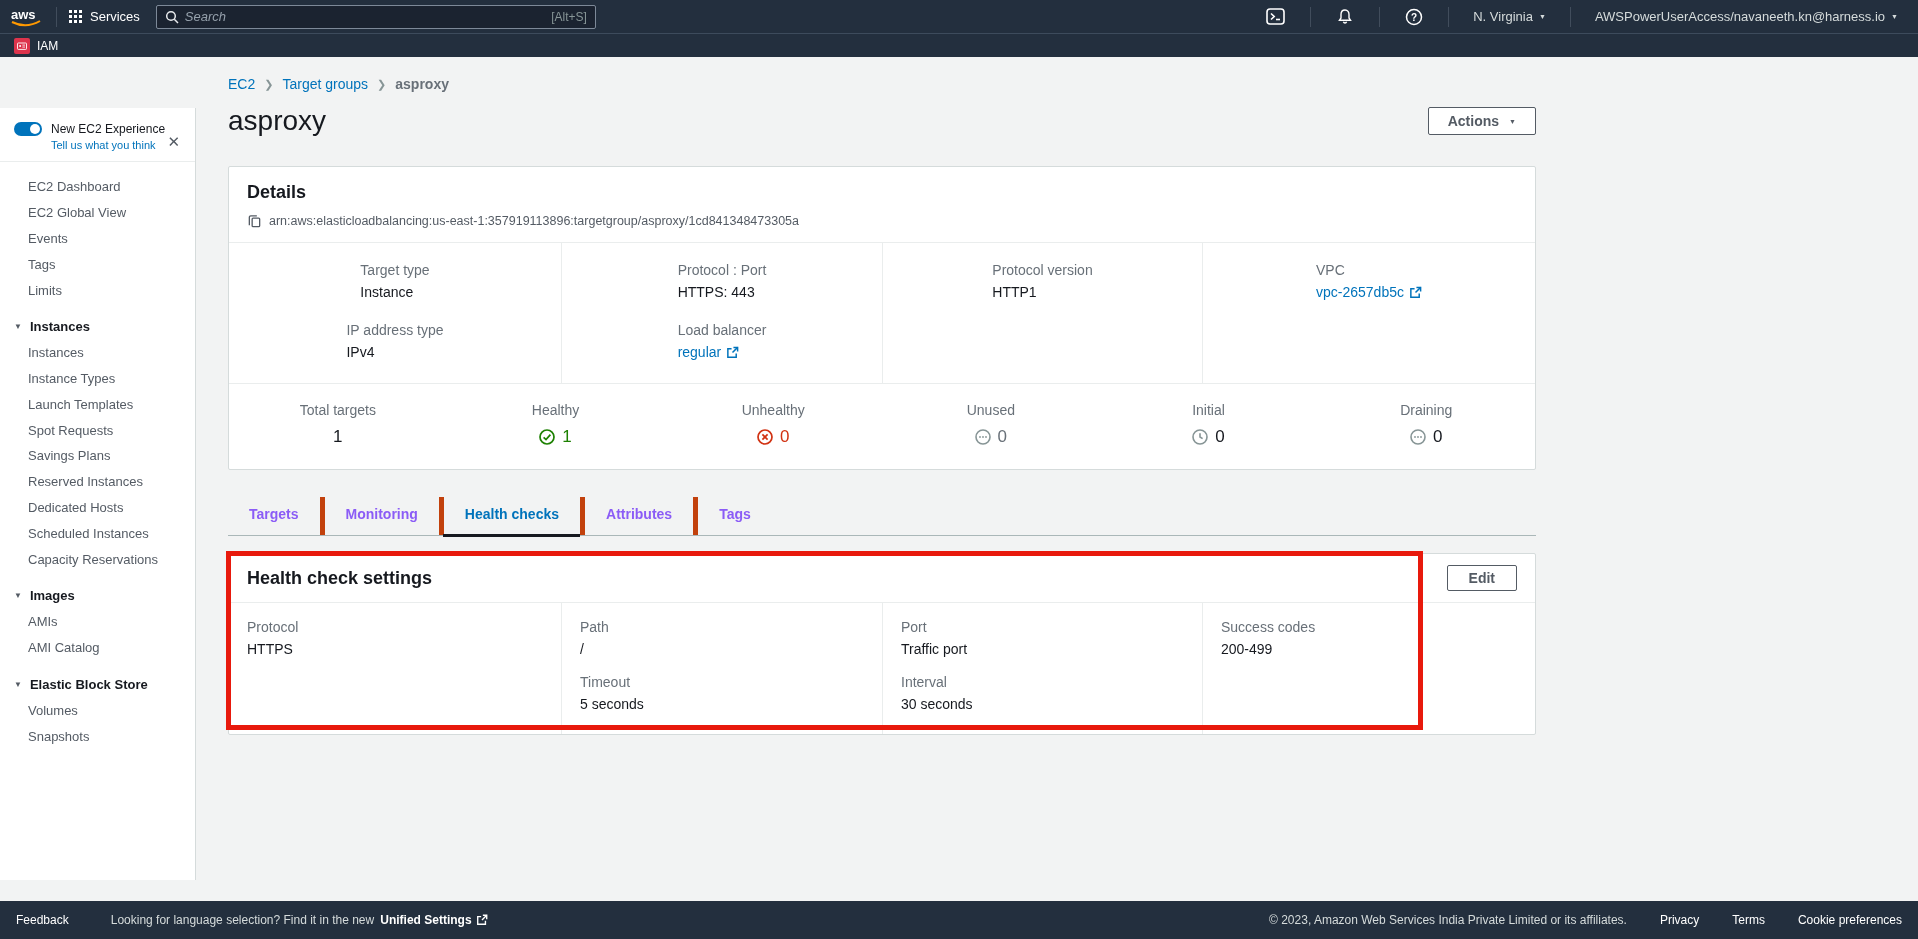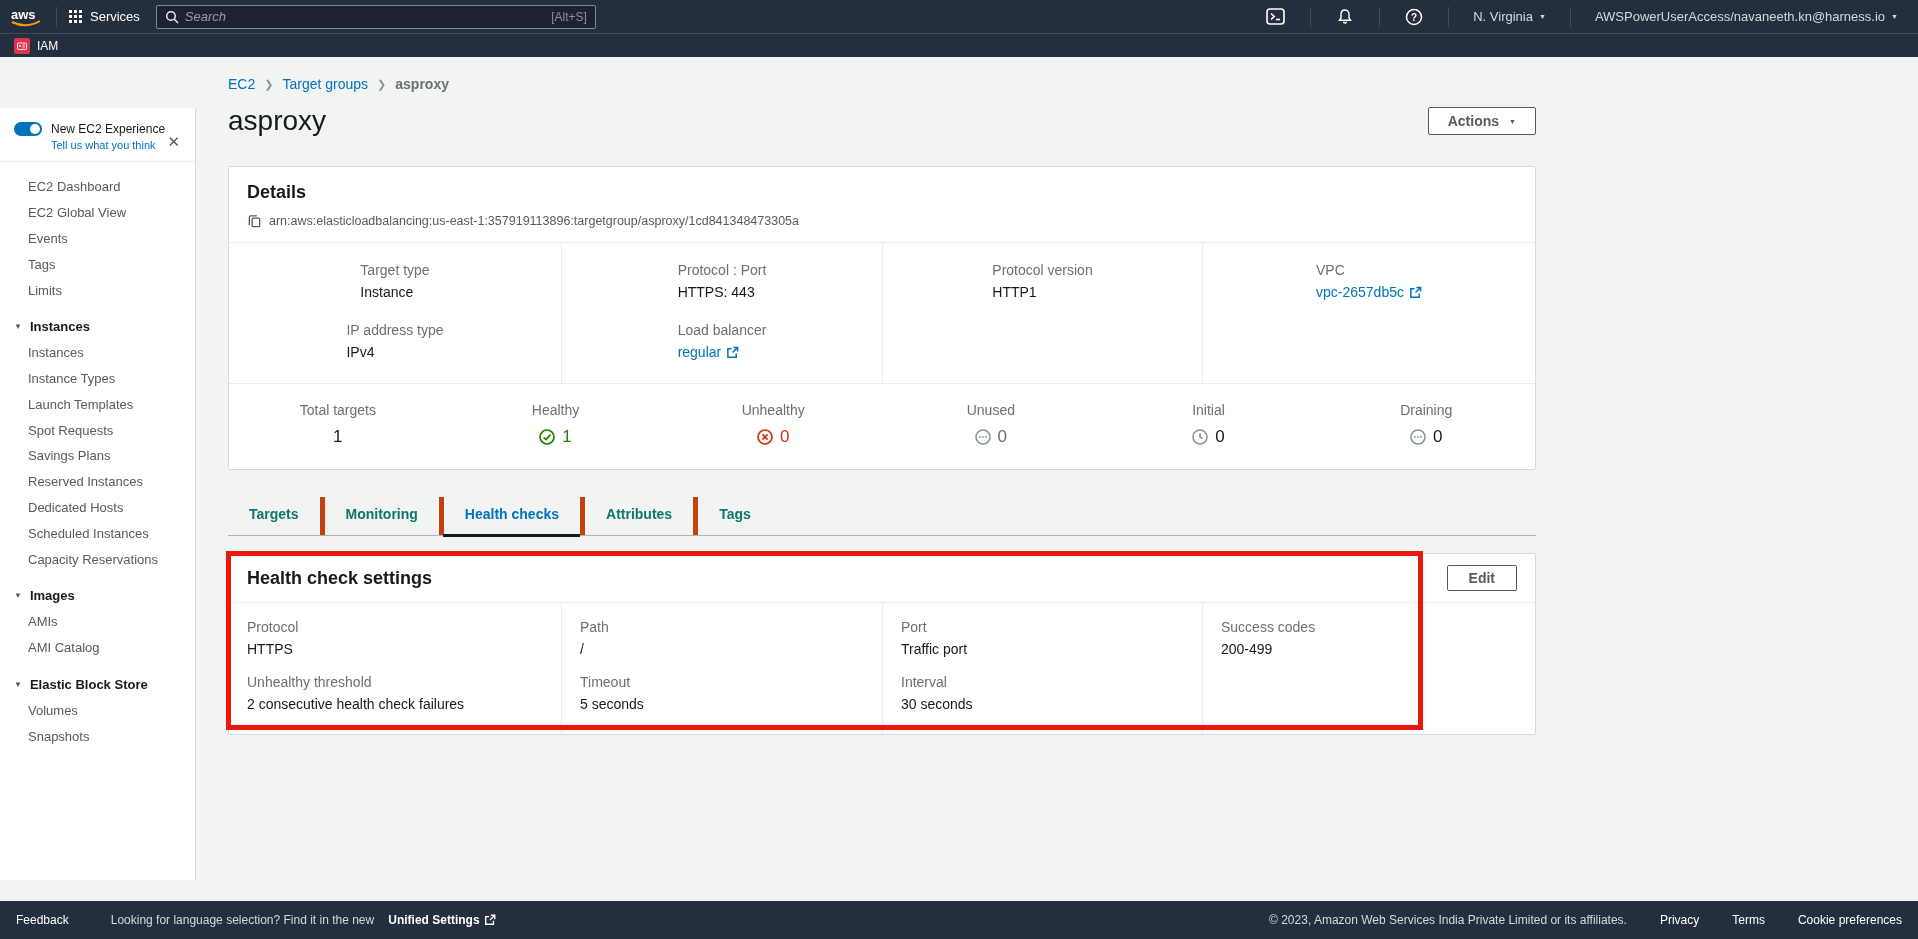--- a/index.html
+++ b/index.html
@@ -69,37 +69,37 @@
 
   .stats-row { border-top:1px solid #eaeded; display:flex; padding:13px 0 22px; }
   .stat { flex:1; text-align:center; }
   .stat-label { color:#687078; margin-bottom:9px; margin-top:5px; }
   .stat-value { font-size:17px; display:flex; align-items:center; justify-content:center; gap:7px; color:#16191f; }
   .stat-value.green { color:#1d8102; }
   .stat-value.red { color:#d13212; }
   .stat-value.gray { color:#687078; }
 
   .tabs { margin-top:27px; width:1308px; display:flex; border-bottom:1px solid #aab7b8; }
-  .tab { font-size:14px; font-weight:bold; color:#0f766e; padding:9px 21px 13px; position:relative; cursor:pointer; white-space:nowrap; }
+  .tab { font-size:14px; font-weight:bold; color:#8b5cf6; padding:9px 21px 13px; position:relative; cursor:pointer; white-space:nowrap; }
   .tab + .tab { border-left:5px solid #c2410c; }
   .tab.active { color:#0073bb; }
   .tab.active::after { content:""; position:absolute; left:-1px; right:0; bottom:-2px; height:3px; background:#16191f; }
 
   .health-wrap { margin-top:17px; position:relative; width:1308px; }
   .hc-head { display:flex; justify-content:space-between; align-items:center; padding:11px 18px; }
   .hc-grid { border-top:1px solid #eaeded; display:grid; grid-template-columns:332px 321px 320px 1fr; }
   .hcol { padding:16px 18px 22px; display:flex; flex-direction:column; gap:17px; }
   .hcol + .hcol { border-left:1px solid #eaeded; }
   .red-overlay { position:absolute; left:-2px; top:-2px; width:1197px; height:179px; border:5px solid #e8190c; z-index:4; pointer-events:none; }
   .edit-btn { padding:4px 21px; }
 
   
   .footer { height:38px; background:#232f3e; display:flex; align-items:center; padding:0 16px; color:#fff; font-size:12px; flex:none; }
   .footer-link { color:#fff; cursor:pointer; }
-  .lang-text { margin-left:42px; color:#d5dbdb; display:flex; align-items:center; gap:14px; }
+  .lang-text { margin-left:42px; color:#d5dbdb; display:flex; align-items:center; gap:6px; }
   .lang-bold { color:#fff; font-weight:bold; cursor:pointer; display:inline-flex; align-items:center; gap:4px; }
   .footer-right { margin-left:auto; display:flex; align-items:center; gap:33px; }
   .copyright { color:#d5dbdb; }
   svg { display:block; }
 </style>
 </head>
 <body>
 
 <div class="topnav">
   <span class="logo">
@@ -400,24 +400,20 @@
         <div class="hc-head">
           <div class="card-title">Health check settings</div>
           <button class="btn edit-btn">Edit</button>
         </div>
         <div class="hc-grid">
           <div class="hcol">
             <div class="field">
               <div class="flabel">Protocol</div>
               <div class="fvalue">HTTPS</div>
             </div>
-            <div class="field">
-              <div class="flabel">Unhealthy threshold</div>
-              <div class="fvalue">2 consecutive health check failures</div>
-            </div>
           </div>
           <div class="hcol">
             <div class="field">
               <div class="flabel">Path</div>
               <div class="fvalue">/</div>
             </div>
             <div class="field">
               <div class="flabel">Timeout</div>
               <div class="fvalue">5 seconds</div>
             </div>

